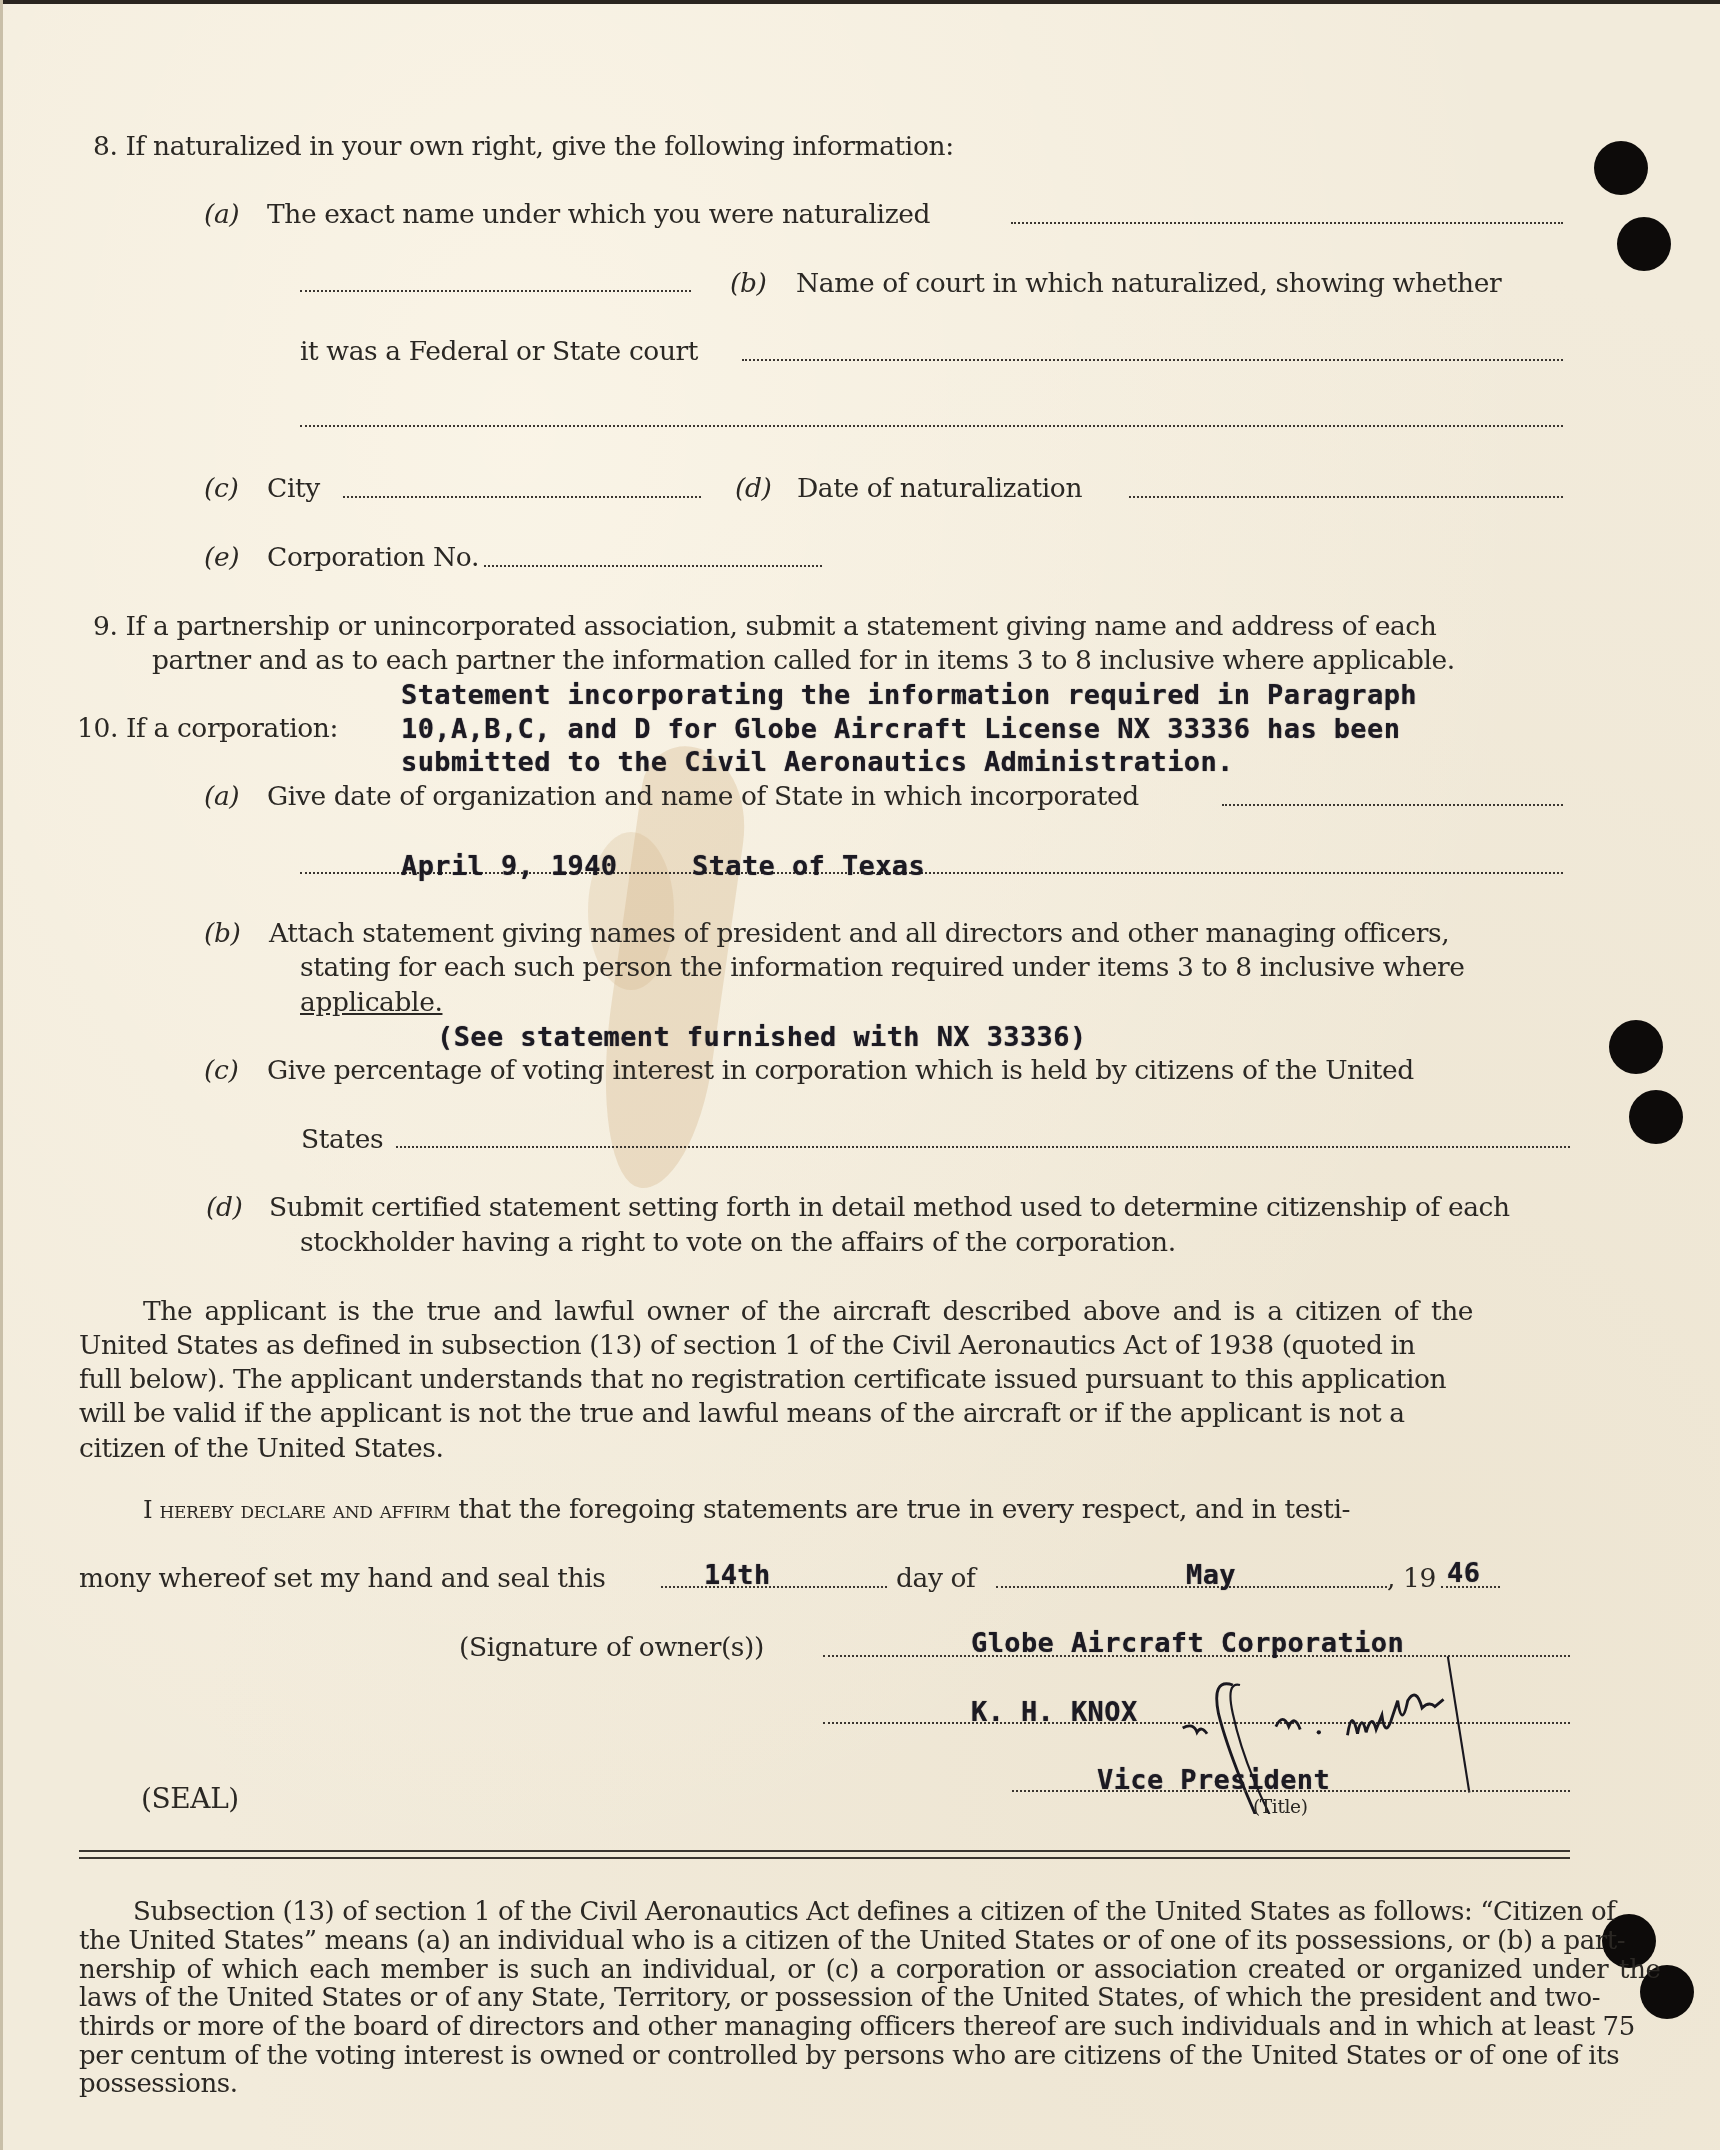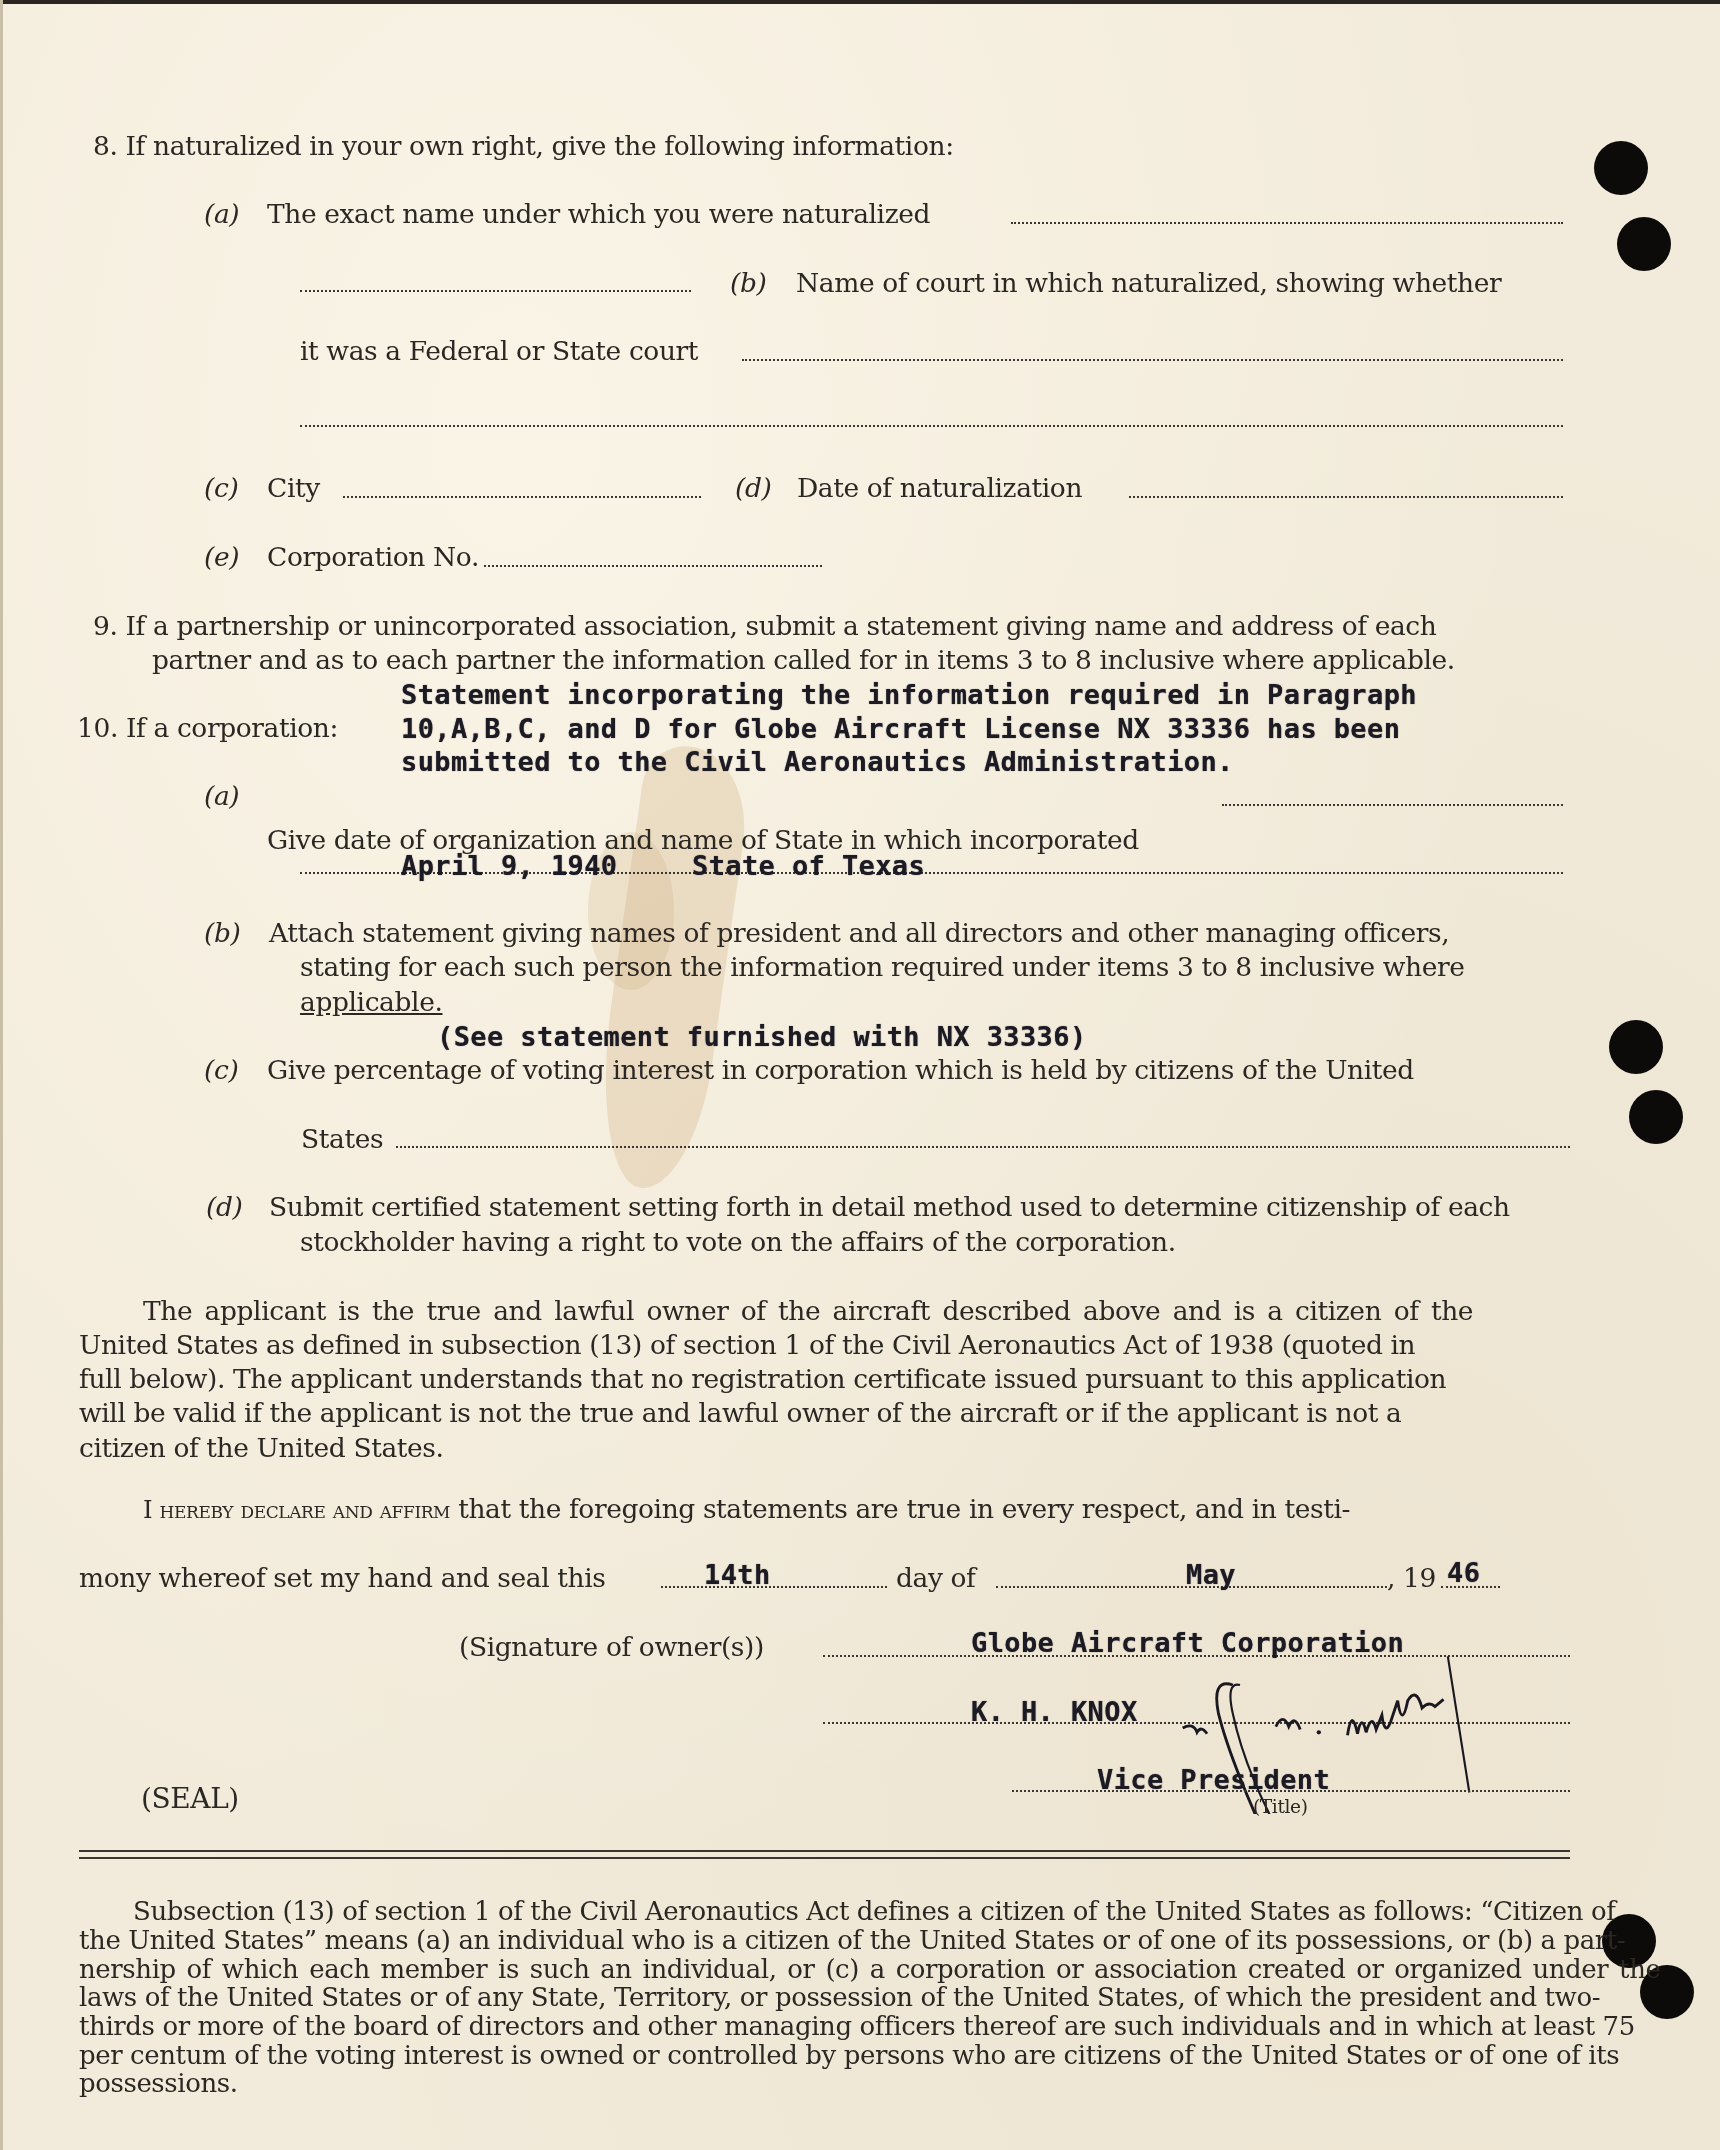--- a/index.html
+++ b/index.html
@@ -87,21 +87,21 @@
 
 <div class="line" style="left:93px; top:613px;">9. If a partnership or unincorporated association, submit a statement giving name and address of each</div>
 <div class="line" style="left:152px; top:647px;">partner and as to each partner the information called for in items 3 to 8 inclusive where applicable.</div>
 
 <div class="line" style="left:77px; top:715px;">10. If a corporation:</div>
 <div class="typed" style="left:401px; top:681px;">Statement incorporating the information required in Paragraph</div>
 <div class="typed" style="left:401px; top:715px;">10,A,B,C, and D for Globe Aircraft License NX 33336 has been</div>
 <div class="typed" style="left:401px; top:748px;text-align:right;">submitted to the Civil Aeronautics Administration.</div>
 
 <div class="line lbl-i" style="left:204px; top:783px;">(a)</div>
-<div class="line" style="left:267px; top:783px;margin-top:44px;">Give date of organization and name of State in which incorporated</div>
+<div class="line" style="left:267px; top:783px;">Give date of organization and name of State in which incorporated</div>
 <div class="fill" style="left:1222px; top:804px; width:341px;"></div>
 <div class="fill" style="left:300px; top:872px; width:1263px;"></div>
 <div class="typed" style="left:401px; top:852px;">April 9, 1940</div>
 <div class="typed" style="left:692px; top:852px;">State of Texas</div>
 
 <div class="line lbl-i" style="left:204px; top:920px;">(b)</div>
 <div class="line" style="left:269px; top:920px;">Attach statement giving names of president and all directors and other managing officers,</div>
 <div class="line" style="left:300px; top:954px;">stating for each such person the information required under items 3 to 8 inclusive where</div>
 <div class="line" style="left:300px; top:989px;text-decoration:underline;">applicable.</div>
 <div class="typed" style="left:437px; top:1023px;">(See statement furnished with NX 33336)</div>
@@ -111,21 +111,21 @@
 <div class="line" style="left:301px; top:1126px;">States</div>
 <div class="fill" style="left:396px; top:1146px; width:1174px;"><span></span></div>
 
 <div class="line lbl-i" style="left:206px; top:1194px;">(d)</div>
 <div class="line" style="left:269px; top:1194px;text-align:center;">Submit certified statement setting forth in detail method used to determine citizenship of each</div>
 <div class="line" style="left:300px; top:1229px;">stockholder having a right to vote on the affairs of the corporation.</div>
 
 <div class="line" style="left:143px; top:1298px; word-spacing:4.3px;">The applicant is the true and lawful owner of the aircraft described above and is a citizen of the</div>
 <div class="line" style="left:79px; top:1332px;">United States as defined in subsection (13) of section 1 of the Civil Aeronautics Act of 1938 (quoted in</div>
 <div class="line" style="left:79px; top:1366px;">full below). The applicant understands that no registration certificate issued pursuant to this application</div>
-<div class="line" style="left:79px; top:1400px;">will be valid if the applicant is not the true and lawful owner of the aircraft or if the applicant is not a</div>
+<div class="line" style="left:79px; top:1400px;">will be valid if the applicant is not the true and lawful means of the aircraft or if the applicant is not a</div>
 <div class="line" style="left:79px; top:1435px;">citizen of the United States.</div>
 
 <div class="line" style="left:143px; top:1496px;">
   <span class="smallcaps">I hereby declare and affirm</span>
   <span>that the foregoing statements are true in every respect, and in testi-</span>
 </div>
 
 <div class="line" style="left:79px; top:1565px;">mony whereof set my hand and seal this</div>
 <div class="fill" style="left:661px; top:1586px; width:226px;"></div>
 <div class="typed" style="left:704px; top:1561px;">14th</div>

